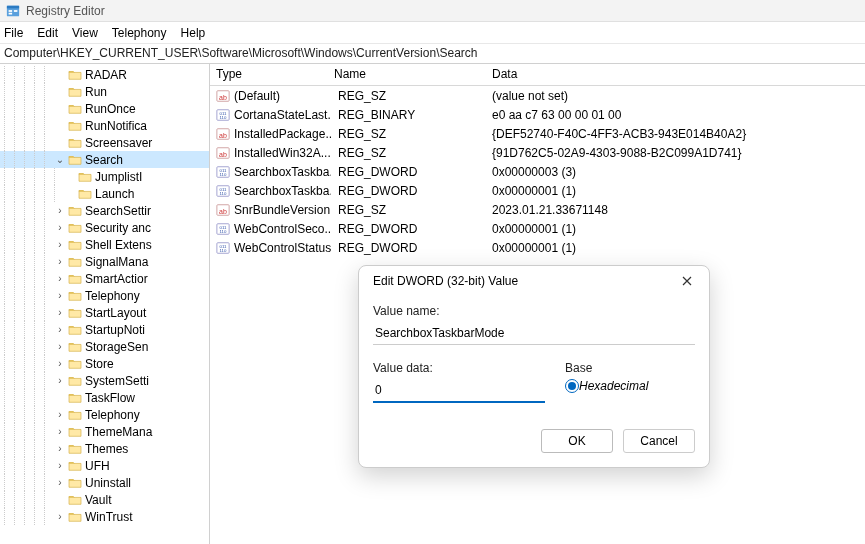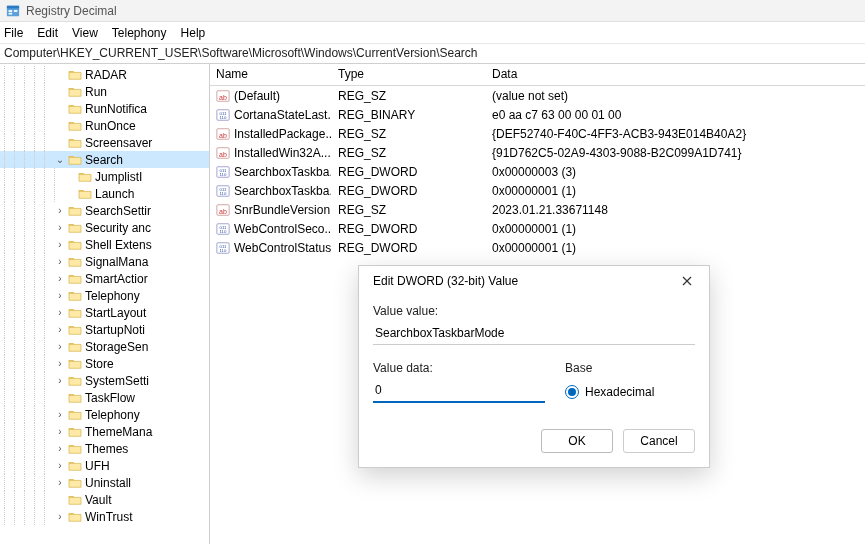--- a/index.html
+++ b/index.html
@@ -128,21 +128,21 @@
   .tree::-webkit-scrollbar-track { background: #f0f0f0; }
 
   
   .dialog {
     position: absolute;
     left: 358px;
     top: 265px;
     width: 352px;
     background: #fff;
     border: 1px solid #ccc;
-    border-radius: 0;
+    border-radius: 8px;
     box-shadow: 0 8px 24px rgba(0,0,0,0.18);
     font-size: 12px;
   }
   .dialog-title {
     display: flex;
     justify-content: space-between;
     align-items: center;
     height: 30px;
     padding: 0 10px 0 14px;
   }
@@ -172,24 +172,24 @@
     width: 100%;
     border: none;
     border-bottom: 2px solid #0067c0;
     padding: 4px 2px;
     font-size: 12px;
     outline: none;
   }
   .radio-group { margin-top: 4px; }
   .radio-item {
     display: flex;
-    align-items: flex-end;
-    gap: 6px;
+    align-items: flex-start;
     height: 20px;
     cursor: default;
+    font-style: italic;
   }
   .radio-dot {
     width: 14px; height: 14px;
     border: 1px solid #666;
     border-radius: 50%;
     display: flex; align-items: center; justify-content: center;
   }
   .radio-dot.checked {
     border-color: #0067c0;
   }
@@ -221,21 +221,21 @@
 <body>
 
 <div class="titlebar">
   <svg class="app-icon" viewBox="0 0 16 16">
     <rect x="1" y="2" width="14" height="12" fill="#5aa0dd" rx="1"></rect>
     <rect x="1" y="2" width="14" height="3" fill="#2b7ac2"></rect>
     <rect x="3" y="7" width="4" height="2" fill="#fff"></rect>
     <rect x="3" y="10" width="4" height="2" fill="#fff"></rect>
     <rect x="9" y="7" width="4" height="2" fill="#fff"></rect>
   </svg>
-  <span class="titlebar-title">Registry Decimal</span>
+  <span class="titlebar-title">Registry Editor</span>
 </div>
 
 <div class="menubar">
   <span>File</span>
   <span>Edit</span>
   <span>View</span>
   <span>Telephony</span>
   <span>Help</span>
 </div>
 
@@ -273,34 +273,34 @@
         <span style="display:inline-block;width:10px;border-left:1px dotted #ccc;height:17px;margin-top:-0px;"></span>
         <span style="display:inline-block;width:10px;border-left:1px dotted #ccc;height:17px;margin-top:-0px;"></span>
         <span style="display:inline-block;width:10px;border-left:1px dotted #ccc;height:17px;margin-top:-0px;"></span>
         <span style="display:inline-block;width:10px;border-left:1px dotted #ccc;height:17px;margin-top:-0px;"></span>
         <span style="display:inline-block;width:10px;border-left:1px dotted #ccc;height:17px;margin-top:-0px;"></span>
         <span class="expander"></span>
         <svg class="folder-icon" viewBox="0 0 16 14">
     <path d="M1 3 L6 3 L7 4 L15 4 L15 12 L1 12 Z" fill="#ffe9a6" stroke="#d6b24a" stroke-width="0.8"></path>
     <path d="M1 3 L6 3 L7 4 L1 4 Z" fill="#f5d36b" stroke="#d6b24a" stroke-width="0.6"></path>
   </svg>
+        <span class="tree-label">RunOnce</span>
+      </div>
+      <div class="tree-row">
+        <span style="display:inline-block;width:10px;border-left:1px dotted #ccc;height:17px;margin-top:-0px;"></span>
+        <span style="display:inline-block;width:10px;border-left:1px dotted #ccc;height:17px;margin-top:-0px;"></span>
+        <span style="display:inline-block;width:10px;border-left:1px dotted #ccc;height:17px;margin-top:-0px;"></span>
+        <span style="display:inline-block;width:10px;border-left:1px dotted #ccc;height:17px;margin-top:-0px;"></span>
+        <span style="display:inline-block;width:10px;border-left:1px dotted #ccc;height:17px;margin-top:-0px;"></span>
+        <span class="expander"></span>
+        <svg class="folder-icon" viewBox="0 0 16 14">
+    <path d="M1 3 L6 3 L7 4 L15 4 L15 12 L1 12 Z" fill="#ffe9a6" stroke="#d6b24a" stroke-width="0.8"></path>
+    <path d="M1 3 L6 3 L7 4 L1 4 Z" fill="#f5d36b" stroke="#d6b24a" stroke-width="0.6"></path>
+  </svg>
         <span class="tree-label">RunNotifica</span>
-      </div>
-      <div class="tree-row">
-        <span style="display:inline-block;width:10px;border-left:1px dotted #ccc;height:17px;margin-top:-0px;"></span>
-        <span style="display:inline-block;width:10px;border-left:1px dotted #ccc;height:17px;margin-top:-0px;"></span>
-        <span style="display:inline-block;width:10px;border-left:1px dotted #ccc;height:17px;margin-top:-0px;"></span>
-        <span style="display:inline-block;width:10px;border-left:1px dotted #ccc;height:17px;margin-top:-0px;"></span>
-        <span style="display:inline-block;width:10px;border-left:1px dotted #ccc;height:17px;margin-top:-0px;"></span>
-        <span class="expander"></span>
-        <svg class="folder-icon" viewBox="0 0 16 14">
-    <path d="M1 3 L6 3 L7 4 L15 4 L15 12 L1 12 Z" fill="#ffe9a6" stroke="#d6b24a" stroke-width="0.8"></path>
-    <path d="M1 3 L6 3 L7 4 L1 4 Z" fill="#f5d36b" stroke="#d6b24a" stroke-width="0.6"></path>
-  </svg>
-        <span class="tree-label">RunOnce</span>
       </div>
       <div class="tree-row">
         <span style="display:inline-block;width:10px;border-left:1px dotted #ccc;height:17px;margin-top:-0px;"></span>
         <span style="display:inline-block;width:10px;border-left:1px dotted #ccc;height:17px;margin-top:-0px;"></span>
         <span style="display:inline-block;width:10px;border-left:1px dotted #ccc;height:17px;margin-top:-0px;"></span>
         <span style="display:inline-block;width:10px;border-left:1px dotted #ccc;height:17px;margin-top:-0px;"></span>
         <span style="display:inline-block;width:10px;border-left:1px dotted #ccc;height:17px;margin-top:-0px;"></span>
         <span class="expander"></span>
         <svg class="folder-icon" viewBox="0 0 16 14">
     <path d="M1 3 L6 3 L7 4 L15 4 L15 12 L1 12 Z" fill="#ffe9a6" stroke="#d6b24a" stroke-width="0.8"></path>
@@ -592,22 +592,22 @@
         <span class="expander">›</span>
         <svg class="folder-icon" viewBox="0 0 16 14">
     <path d="M1 3 L6 3 L7 4 L15 4 L15 12 L1 12 Z" fill="#ffe9a6" stroke="#d6b24a" stroke-width="0.8"></path>
     <path d="M1 3 L6 3 L7 4 L1 4 Z" fill="#f5d36b" stroke="#d6b24a" stroke-width="0.6"></path>
   </svg>
         <span class="tree-label">WinTrust</span>
       </div>
     </div>
   <div class="list">
     <div class="list-header">
+      <div class="col col-type">Type</div>
       <div class="col col-name">Name</div>
-      <div class="col col-type">Type</div>
       <div class="col col-data">Data</div>
     </div>
     <div class="list-body" id="list-body">
         <div class="list-row">
           <div class="col col-name">
             <svg class="val-icon" viewBox="0 0 16 16">
       <rect x="1" y="2" width="14" height="12" fill="#fff" stroke="#c99" rx="1"></rect>
       <text x="8" y="12" font-size="8" font-family="Arial" fill="#c33" text-anchor="middle">ab</text>
     </svg>
             <span>(Default)</span>
@@ -715,21 +715,21 @@
 <div class="dialog">
   <div class="dialog-title">
     <span class="dialog-title-text">Edit DWORD (32-bit) Value</span>
     <div class="dialog-close">
       <svg width="10" height="10" viewBox="0 0 10 10">
           <path d="M1 1 L9 9 M9 1 L1 9" stroke="#333" stroke-width="1.2"></path>
         </svg>
     </div>
   </div>
   <div class="dialog-body">
-    <div class="field-label">Value value:</div>
+    <div class="field-label">Value name:</div>
     <input class="ro-input" readonly="" value="SearchboxTaskbarMode" style="">
     <div class="dialog-row">
       <div class="dialog-col-left">
         <div class="field-label">Value data:</div>
         <input class="value-input" value="0" style="">
       </div>
       <div class="dialog-col-right">
         <div class="field-label">Base</div>
         <div class="radio-group">
           <div class="radio-item">

